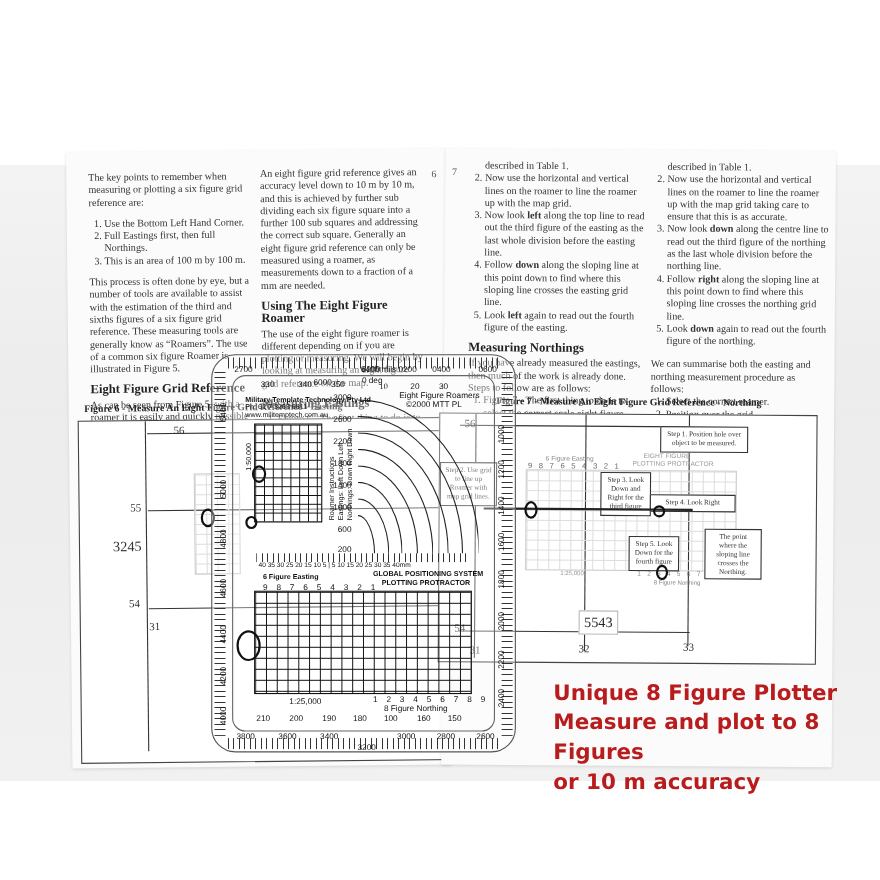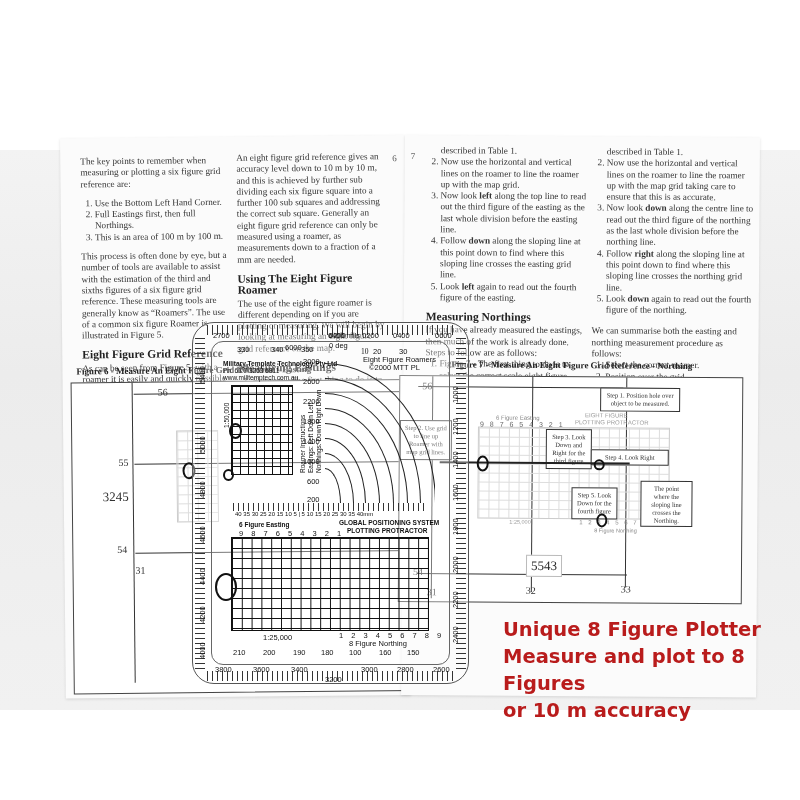--- a/index.html
+++ b/index.html
@@ -176,21 +176,21 @@
   <div class="rtext" style="left:60px; top:20px;padding-left:32px;">6000</div>
   <div class="rtext" style="left:100px; top:8px;padding-left:36px;">6200</div>
   <div class="rtext" style="left:135px; top:8px;">6400 mils 0200</div>
   <div class="rtext" style="left:200px; top:8px;">0400</div>
   <div class="rtext" style="left:242px; top:8px;">0600</div>
 
   <div class="rtext" style="left:44px; top:22px;">330</div>
   <div class="rtext" style="left:78px; top:22px;">340</div>
   <div class="rtext" style="left:108px; top:22px;">350</div>
   <div class="rtext" style="left:136px; top:18px;">0 deg</div>
-  <div class="rtext" style="left:168px; top:24px;font-family:Liberation Serif, serif;">10</div>
+  <div class="rtext" style="left:152px; top:24px;font-family:Liberation Serif, serif;">10</div>
   <div class="rtext" style="left:180px; top:24px;">20</div>
   <div class="rtext" style="left:206px; top:24px;">30</div>
   <div class="rtext" style="left:170px; top:32px;">Eight Figure Roamers</div>
   <div class="rtext" style="left:176px; top:40px;">©2000 MTT PL</div>
 
   <div class="rtext b" style="left:30px; top:37px; font-size:6.5px;">Military Template Technology Pty Ltd</div>
   <div class="rtext" style="left:30px; top:44px; font-size:6.5px;">Ph: 61 7 3263 6811</div>
   <div class="rtext" style="left:30px; top:51px; font-size:6.5px;">www.militemptech.com.au</div>
 
   <div class="dense-grid" style="left:38px; top:62px; width:60px; height:88px;"></div>

